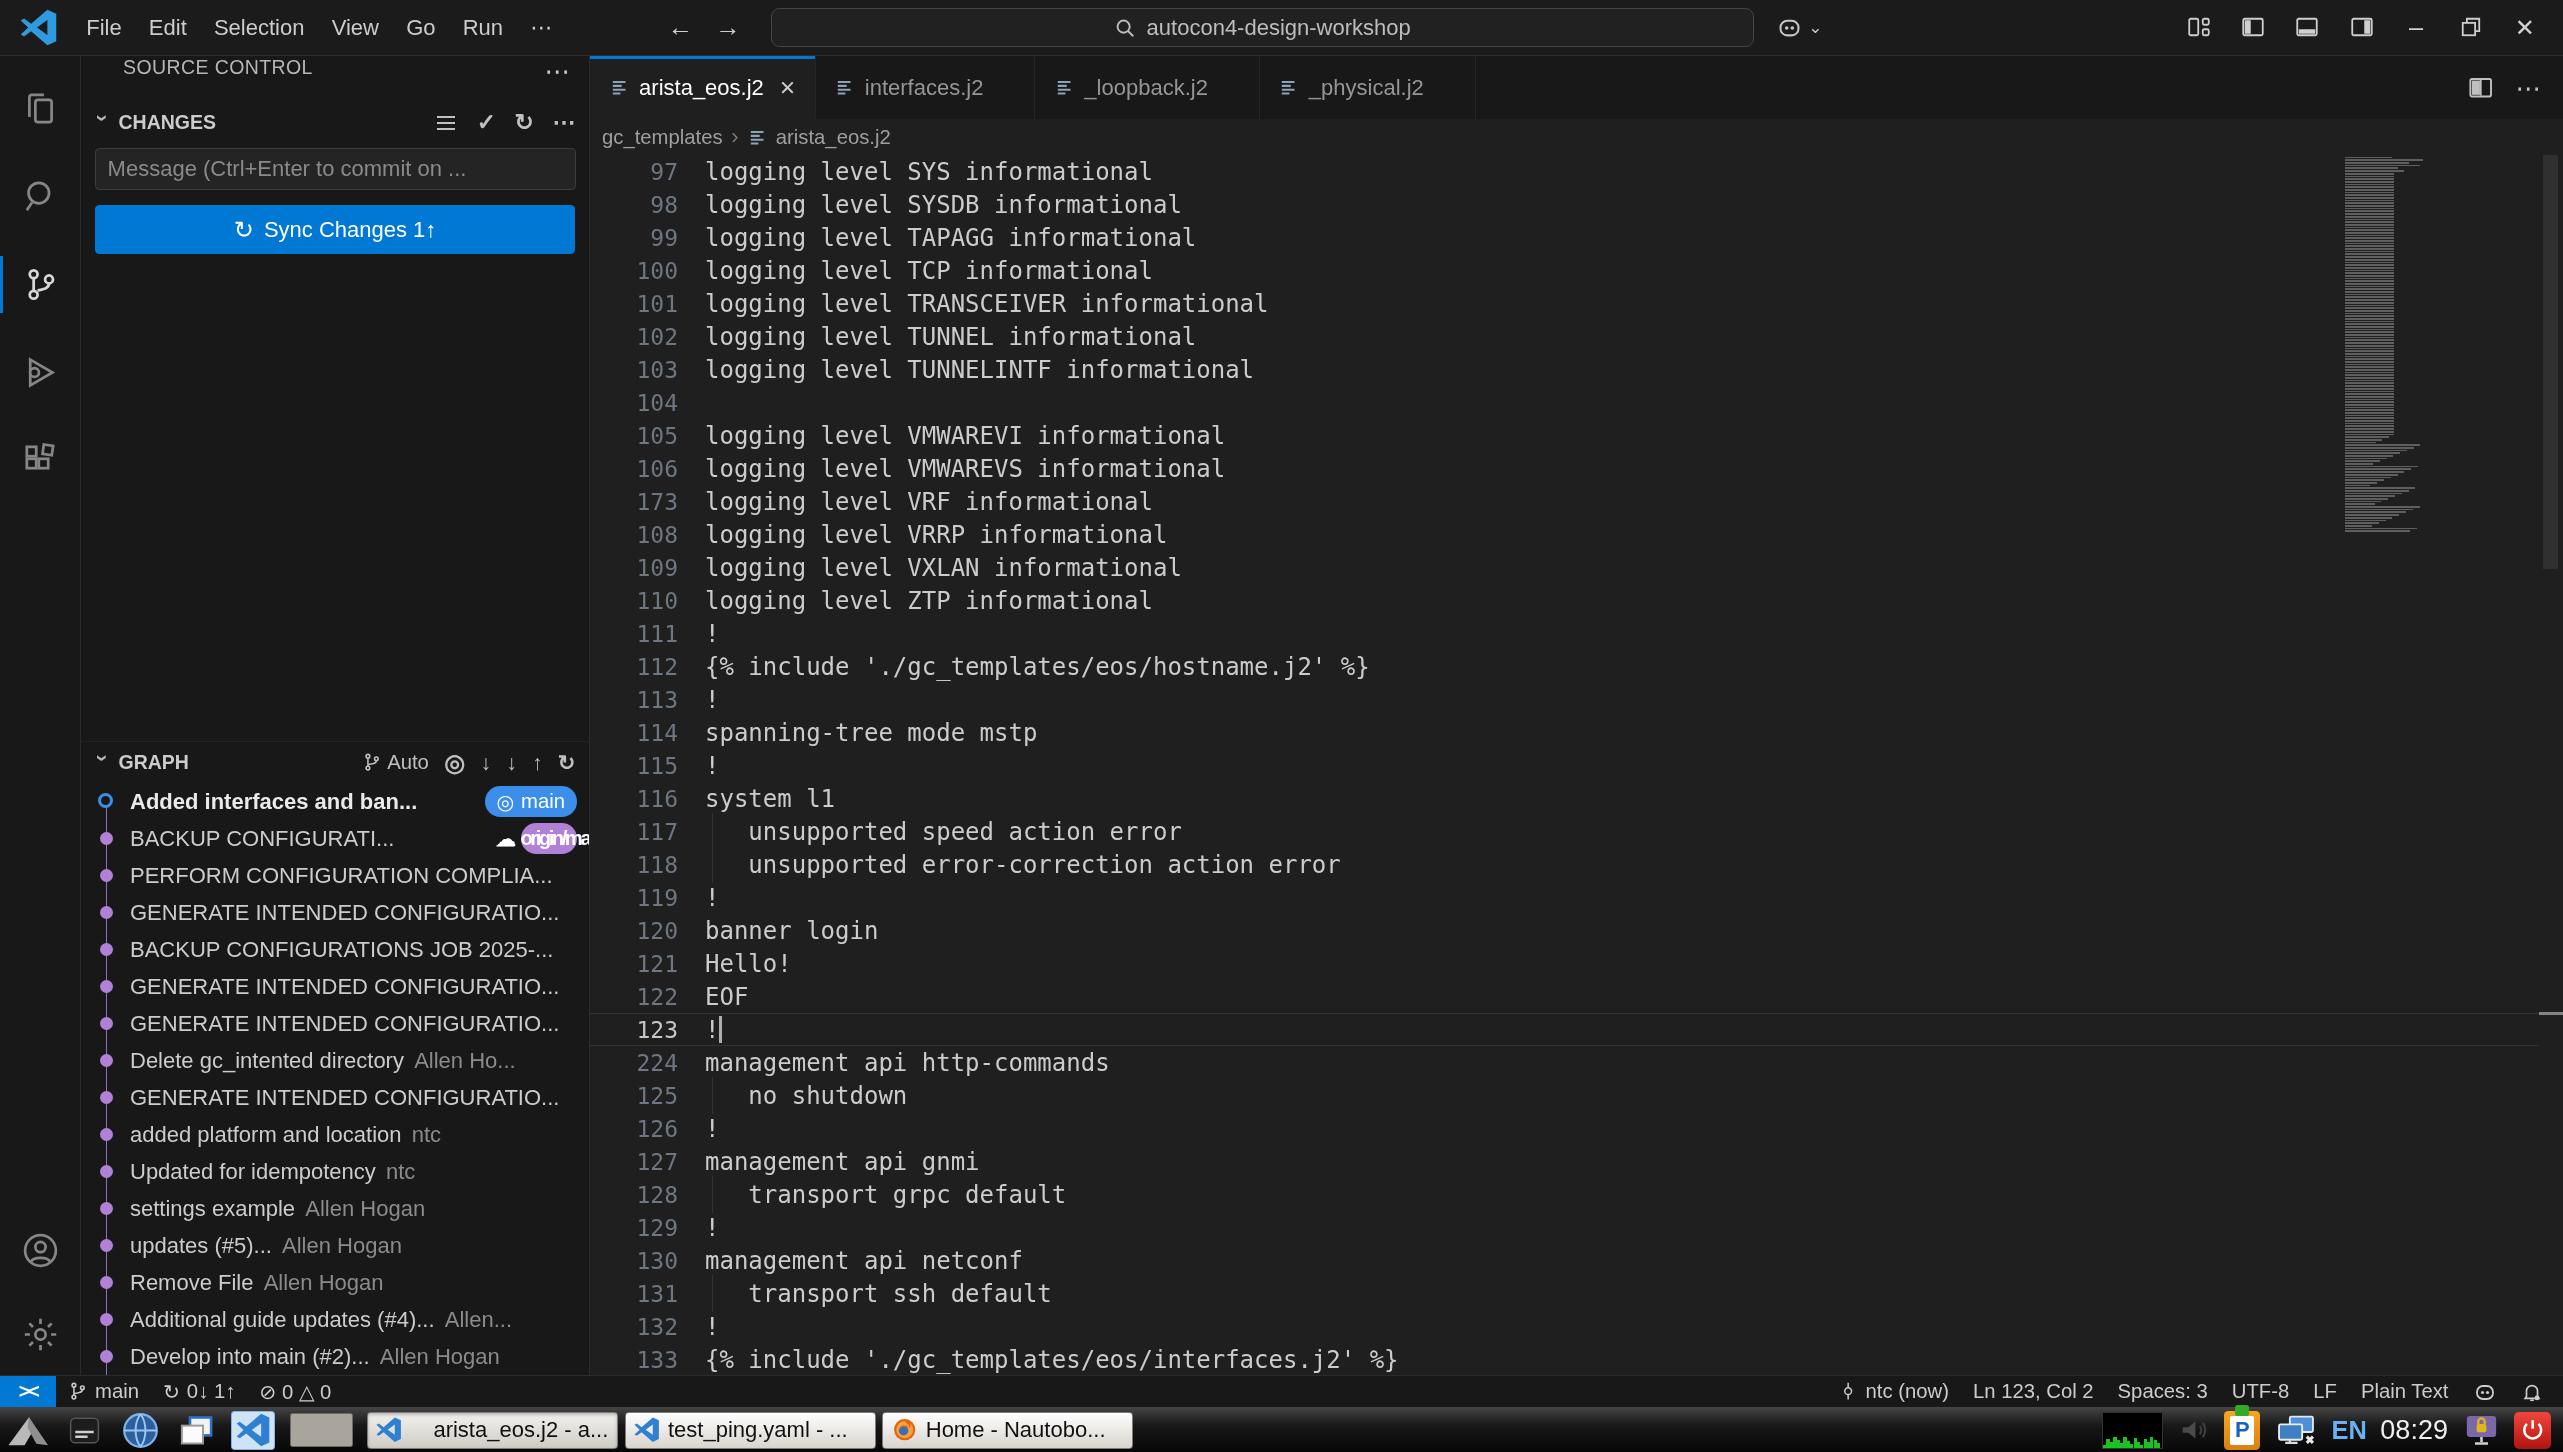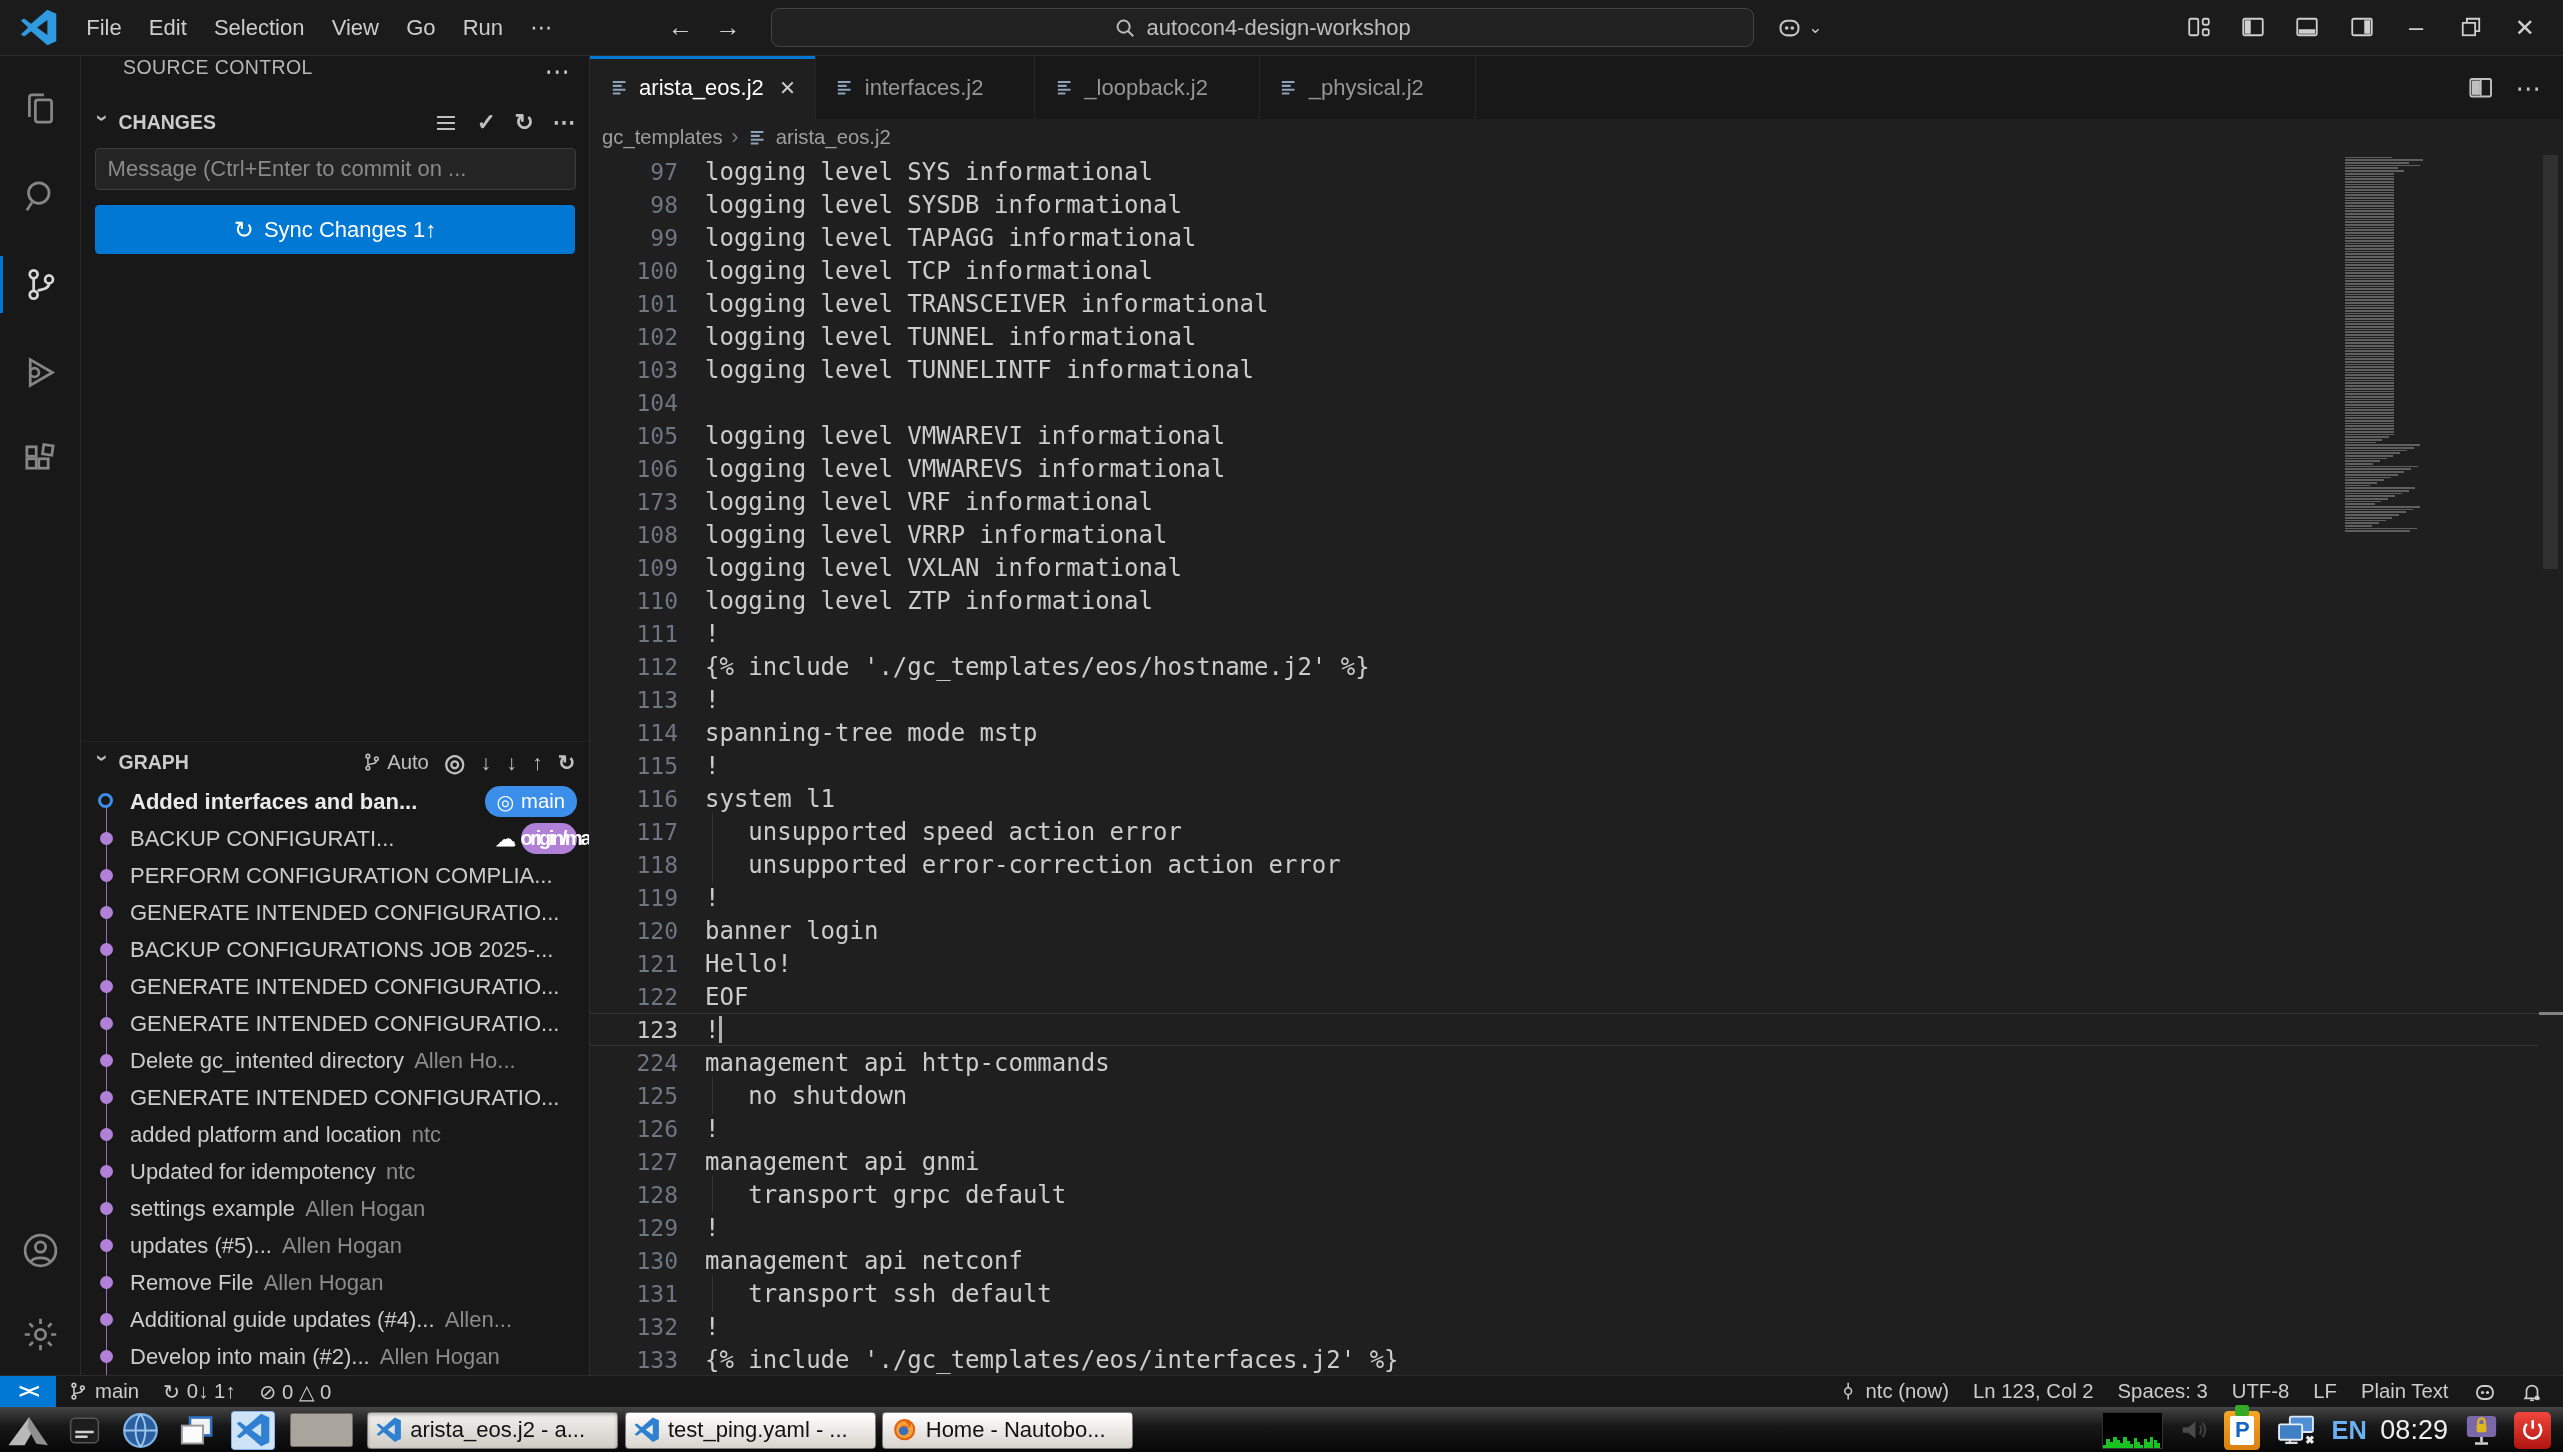--- a/index.html
+++ b/index.html
@@ -103,21 +103,21 @@
   .st-right { margin-left:auto; display:flex; padding-right:8.5px; }
 
   
   .taskbar { height:46px; background:linear-gradient(#454545, #181818 40%, #060606); display:flex; align-items:center; padding:0 5.1px; gap:6.8px; }
   .launcher { display:flex; align-items:center; gap:12px; padding-left:1.7px; }
   .launch { width:44px; height:39px; display:flex; align-items:center; justify-content:center; border-radius:3.4px; }
   .launch.selected { background:#cfe3f7; border:0.8px solid #8ab4e8; }
   .pager { width:63px; height:34px; background:#a9a49c; border:0.8px solid #6e6a64; border-radius:2.5px; margin-left:3.4px; }
   .taskwin { height:37px; width:251px; background:linear-gradient(#ffffff,#d8d4cd); border:0.8px solid #7c7c7c; border-radius:3.4px;
     display:flex; align-items:center; gap:8.5px; padding:0 8.5px; color:#111; font-size:22px; overflow:hidden; white-space:nowrap; }
-  .taskwin.active { background:linear-gradient(#f2f1ee,#cfccc5); box-shadow:inset 0 1.7px 3.4px rgba(0,0,0,.25); }
+  .taskwin.active { background:linear-gradient(#f2f1ee,#cfccc5); box-shadow:inset 0 1.7px 3.4px rgba(0,0,0,.25);justify-content:space-between; }
   .taskwin .wt { overflow:hidden; text-overflow:ellipsis; }
   .tb-spacer { flex:1; }
   .tray { display:flex; align-items:center; gap:13.6px; padding-right:6.8px; }
   .sysmon { width:61px; height:37px; background:#000; border:0.8px solid #333; position:relative; overflow:hidden; }
   .sysmon .gr { position:absolute; bottom:0; width:3.4px; background:#19c421; }
   .en { color:#6ab0f3; font-weight:700; font-size:25.4px; }
   .clock { color:#efefef; font-size:27px; }
   .power { width:37px; height:37px; border-radius:5.1px; background:linear-gradient(#f0473c,#b01410); display:flex; align-items:center; justify-content:center; }
   .clip { width:36px; height:39px; border-radius:4.2px; background:linear-gradient(#f5a623,#d97f10); position:relative;
     display:flex; align-items:center; justify-content:center; }

